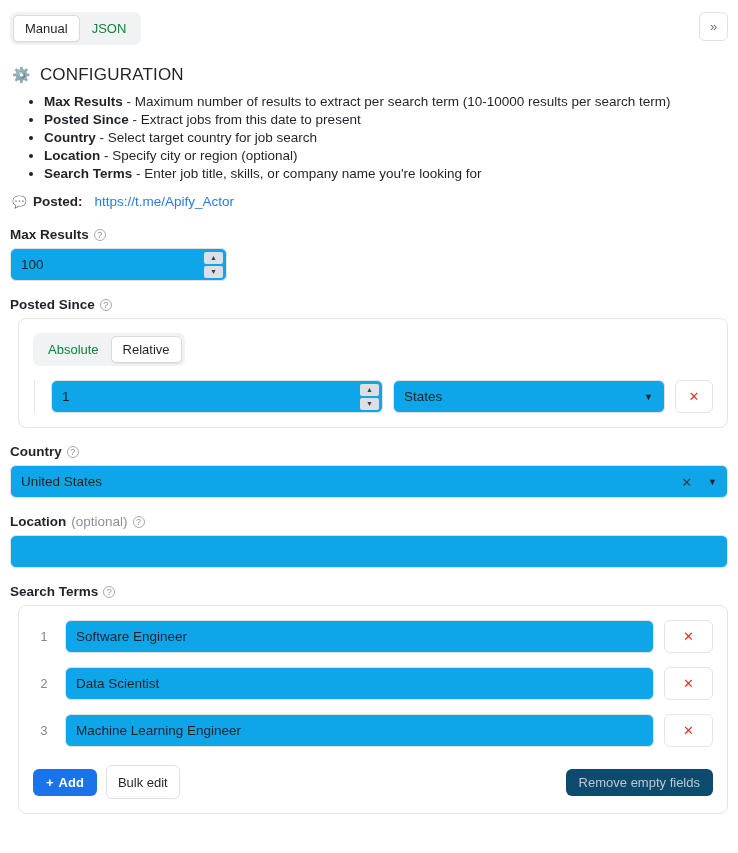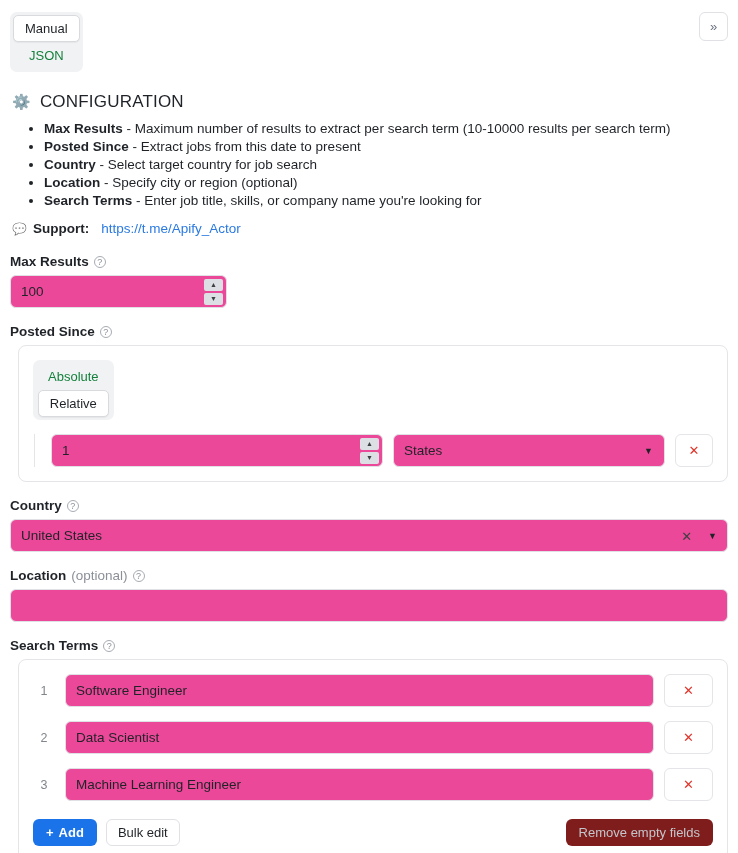--- a/index.html
+++ b/index.html
@@ -11,21 +11,21 @@
     font-size:13.5px;
     color:#1f2328;
     overflow:hidden;
   }
   .page { position:relative; width:738px; height:853px; padding:0 10px; }
 
   
   .topbar { display:flex; align-items:flex-start; justify-content:space-between; padding-top:12px; }
   .seg {
     display:inline-flex; align-items:center;
-    background:#f1f2f4; border-radius:7px; padding:3px;flex-direction:column;
+    background:#f1f2f4; border-radius:7px; padding:3px;
   }
   .seg-btn {
     padding:4px 11px; font-size:13px; border-radius:5px;
     color:#15803d; cursor:pointer; border:1px solid transparent; line-height:17px;
   }
   .seg-btn.active { background:#ffffff; border:1px solid #d8dade; color:#1f2328; box-shadow:0 1px 1px rgba(0,0,0,.05); }
 
   .expand-btn {
     width:29px; height:29px; border:1px solid #dfe1e5; border-radius:6px;
     background:#fff; display:flex; align-items:center; justify-content:center;
@@ -49,21 +49,21 @@
   
   .field { margin-top:16px; }
   .flabel { display:flex; align-items:center; gap:5px; font-size:13.5px; color:#1f2328; margin-bottom:6px; font-weight:600; }
   .flabel .opt { color:#8b9098; font-weight:400; }
   .qmark {
     width:12px; height:12px; border:1px solid #a7acb3; border-radius:50%;
     color:#8b9098; font-size:9px; line-height:10px; text-align:center; display:inline-block;
     font-weight:400;
   }
   .input {
-    width:100%; height:33px; background:#ec4899; border:1px solid #dfe1e5;
+    width:100%; height:33px; background:#0ea5e9; border:1px solid #dfe1e5;
     border-radius:6px; display:flex; align-items:center; padding:0 10px;
     font-size:13.5px; color:#1f2328;
   }
   .input.empty { color:#9aa0a6; }
 
   
   .numwrap { position:relative; }
   .spin { position:absolute; right:4px; top:50%; transform:translateY(-50%); display:flex; flex-direction:column; gap:2px; }
   .spin div {
     width:19px; height:12px; background:#dcdfe3; border-radius:2px;
@@ -93,26 +93,26 @@
   .term-row:last-of-type { margin-bottom:0; }
   .tnum { width:22px; text-align:center; color:#80868b; font-size:12.5px; }
   .tinput { flex:1; }
   .actions { display:flex; align-items:center; margin-top:18px; }
   .btn-add {
     background:#1a73e8; color:#fff; border:none; border-radius:6px; height:27px;
     padding:0 13px; font-size:13px; font-weight:700; display:flex; align-items:center; gap:5px; cursor:pointer;
     font-family:"Liberation Sans", sans-serif;
   }
   .btn-bulk {
-    background:#fff; color:#1f2328; border:1px solid #dfe1e5; border-radius:6px; height:27px;
+    background:#fff; color:#1f2328; border:1px solid #dfe1e5; border-radius:6px; height:34px;
     padding:0 11px; font-size:13px; margin-left:9px; cursor:pointer;
     font-family:"Liberation Sans", sans-serif;
   }
   .btn-remove {
-    margin-left:auto; background:#7f1d1d; color:#c3c6cb; border:none; border-radius:6px;
+    margin-left:auto; background:#0c4a6e; color:#c3c6cb; border:none; border-radius:6px;
     height:27px; padding:0 13px; font-size:13px; cursor:default;
     font-family:"Liberation Sans", sans-serif;
   }
 </style>
 </head>
 <body>
 
 <div class="page">
 
   <div class="topbar">
@@ -148,21 +148,21 @@
       <span>- Specify city or region (optional)</span>
     </li>
     <li>
       <b>Search Terms</b>
       <span>- Enter job title, skills, or company name you're looking for</span>
     </li>
   </ul>
 
   <div class="support">
     <span class="bubble">💬</span>
-    <b>Support:</b>
+    <b>Posted:</b>
     <a href="#">https://t.me/Apify_Actor</a>
   </div>
 
   <div class="field">
     <div class="flabel">
       <span>Max Results</span>
       <span class="qmark">?</span>
     </div>
     <div class="numwrap" style="width:217px;">
       <div class="input">100</div>

